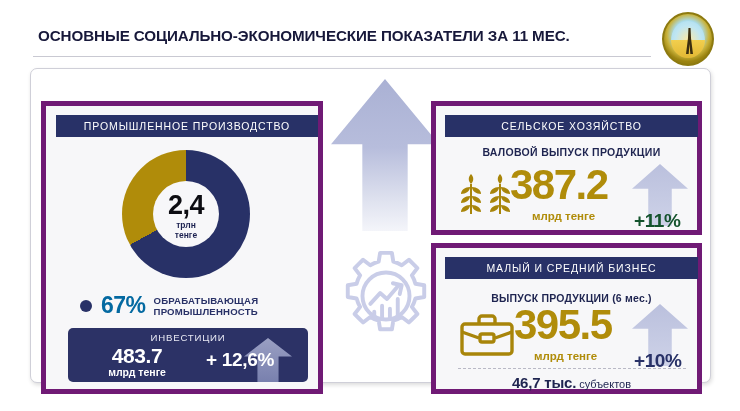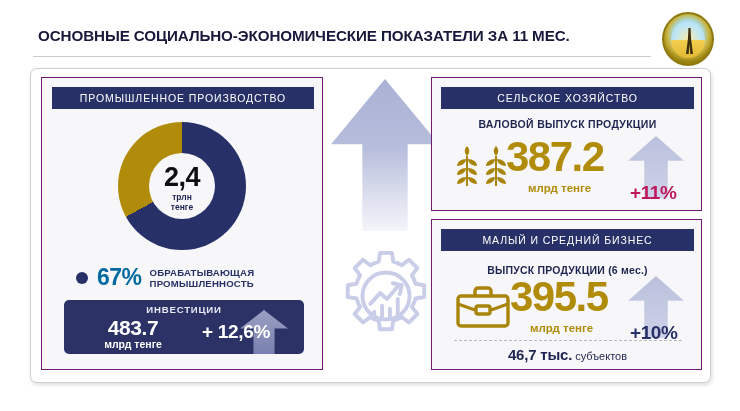--- a/index.html
+++ b/index.html
@@ -75,22 +75,23 @@
     border: 1px solid #cfcfd8;
     border-radius: 7px;
     box-shadow: 1px 2px 4px rgba(0,0,0,0.14);
     box-sizing: border-box;
   }
 
   
   .panel {
     position: absolute;
     background: #f7f7f9;
-    border: 1px solid #701a75;
+    border: 5px solid #701a75;
     box-sizing: border-box;
+    margin-top: 24px;
   }
   .bar {
     background: #283167;
     color: #ffffff;
     text-align: center;
     font-size: 10.5px;
     font-weight: normal;
     letter-spacing: 0.9px;
     line-height: 22px;
     height: 22px;
@@ -181,21 +182,20 @@
     overflow: hidden;
   }
   #invest-title {
     position: absolute;
     left: 0; top: 4px;
     width: 240px;
     text-align: center;
     font-size: 9.6px;
     color: #e8e9f4;
     letter-spacing: 0.8px;
-    font-weight: bold;
   }
   #invest-arrow {
     position: absolute;
     left: 176px; top: 10px;
     width: 48px; height: 44px;
     background: linear-gradient(#b9bedd, #8e96c2);
     clip-path: polygon(50% 0, 100% 42%, 72% 42%, 72% 100%, 28% 100%, 28% 42%, 0 42%);
     opacity: 0.78;
   }
   #invest-value {
@@ -291,21 +291,21 @@
     left: 96px; top: 104px;
     font-size: 11.5px;
     font-weight: bold;
     color: #b08c0a;
   }
   #agro-delta {
     position: absolute;
     left: 198px; top: 104px;
     font-size: 19px;
     font-weight: bold;
-    color: #be185d;
+    color: #14532d;
     letter-spacing: -0.4px;
   }
 
   
   #smb-panel {
     left: 400px; top: 150px;
     width: 271px; height: 151px;
   }
   #smb-bar {
     position: absolute;

